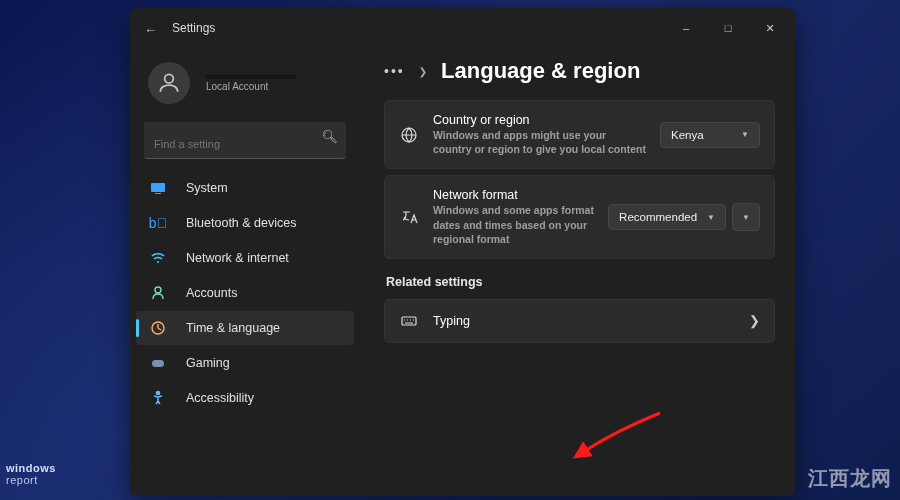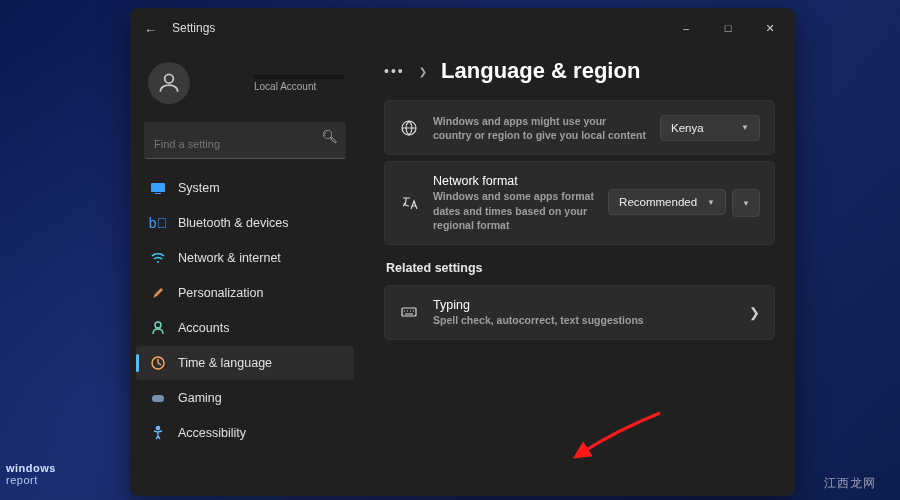--- a/index.html
+++ b/index.html
@@ -32,21 +32,21 @@
     font-size:12px; color:#ddd;
   }
   .titlebar .back { width:28px; font-size:13px; color:#ccc; cursor:pointer; }
   .titlebar .title { flex:0 0 auto; }
   .titlebar .spacer { flex:1; }
   .win-btn { width:42px; height:40px; display:flex; align-items:center; justify-content:center; color:#ccc; font-size:11px; cursor:pointer; }
 
   .content { flex:1; display:flex; overflow:hidden; }
 
   .sidebar { width:230px; padding:6px 6px 10px 6px; display:flex; flex-direction:column; overflow-y:auto; }
-  .profile { display:flex; align-items:center; gap:16px; padding:8px 10px 12px 12px;justify-content:space-between; }
+  .profile { display:flex; align-items:center; gap:16px; padding:8px 10px 12px 12px; }
   .avatar {
     width:42px; height:42px; border-radius:50%;
     background:#3a3a3a; display:flex; align-items:center; justify-content:center;
   }
   .avatar svg { width:26px; height:26px; stroke:#c8c8c8; fill:none; stroke-width:1.6; }
   .profile-text { display:flex; flex-direction:column; }
   .profile-name { font-size:13px; font-weight:600; color:#fff;
     background:#151515; padding:2px 6px; margin-bottom:2px; width:90px;
   }
   .profile-sub { font-size:10px; color:#aaa; }
@@ -56,21 +56,21 @@
     background:#2e2e2e; border-radius:3px; border-bottom:1px solid #555;
   }
   .searchwrap input {
     width:100%; background:transparent; border:none; outline:none;
     color:#ddd; font-size:11px; padding:8px 30px 8px 10px;margin-top:8px;
   }
   .searchwrap .sicon { position:absolute; right:8px; top:7px; font-size:13px; color:#bbb; }
 
   .nav { display:flex; flex-direction:column; gap:1px; overflow-y:auto; }
   .nav-item {
-    display:flex; align-items:center; gap:12px;
+    display:flex; align-items:center; gap:20px;
     padding:9px 12px 9px 14px; border-radius:4px;
     font-size:12.5px; color:#e0e0e0; cursor:pointer;
     position:relative;
     text-align:center;
   }
   .nav-item.active { background:#2d2d2d; }
   .nav-item.active::before {
     content:""; position:absolute; left:0; top:8px; bottom:8px; width:3px;
     background:#4cc2ff; border-radius:2px;
   }
@@ -85,39 +85,39 @@
   .section-label { font-size:12.5px; font-weight:600; color:#e6e6e6; margin:8px 0 10px 2px; }
 
   .card {
     background:#2b2b2b; border:1px solid #333; border-radius:5px;
     padding:12px 14px; display:flex; align-items:center; gap:14px; margin-bottom:6px;
   }
   .card .cicon { width:20px; flex:0 0 20px; display:flex; align-items:center; justify-content:center; color:#ddd; }
   .card .ctext { flex:1; display:flex; flex-direction:column; }
   .card .ctitle { font-size:12.5px; color:#fff; }
   .card .csub { font-size:10.5px; color:#9e9e9e; line-height:1.35; margin-top:1px;font-weight:bold; }
-  .card .ctrls { display:flex; align-items:flex-start; gap:6px; }
+  .card .ctrls { display:flex; align-items:center; gap:6px; }
 
   .dropdown {
     background:#383838; border:1px solid #454545; border-radius:4px;
     padding:6px 10px; color:#eee; font-size:11.5px; display:flex; align-items:center; gap:10px;
     min-width:100px; justify-content:space-between; cursor:pointer;
   }
   .chev-sm { font-size:8px; color:#bbb; }
   .expand-btn {
     width:28px; height:28px; background:#383838; border:1px solid #454545; border-radius:4px;
     display:flex; align-items:center; justify-content:center; cursor:pointer;
   }
 
   .link-icon { color:#ccc; font-size:13px; cursor:pointer; }
 
   
   .wm-left { position:absolute; left:6px; bottom:14px; color:#cfe0ff; font-size:11px; line-height:1.1; font-weight:600; letter-spacing:0.5px;}
   .wm-left .thin { font-weight:300; opacity:0.85;}
-  .wm-right { position:absolute; right:24px; bottom:8px; color:rgba(255,255,255,0.55); font-size:12px; font-weight:400; letter-spacing:1px;}
+  .wm-right { position:absolute; right:8px; bottom:8px; color:rgba(255,255,255,0.55); font-size:20px; font-weight:700; letter-spacing:1px;}
 
   
   .arrow {
     position:absolute; pointer-events:none;
     left:575px; top:408px; width:90px; height:50px;
   }
   .arrow svg { width:100%; height:100%; overflow:visible; }
 
   
   ::-webkit-scrollbar { width:6px; }
@@ -178,28 +178,20 @@
               <svg width="16" height="16" viewBox="0 0 16 16" fill="none" stroke="#3ad0ff" stroke-width="1.6">
                 <path d="M2 6c3-3 9-3 12 0"></path>
                 <path d="M4 9c2-2 6-2 8 0"></path>
                 <circle cx="8" cy="12" r="1" fill="#3ad0ff" stroke="none"></circle>
               </svg>
             </span>
           <span>Network &amp; internet</span>
         </div>
         <div class="nav-item">
           <span class="nicon">
-              <svg width="16" height="16" viewBox="0 0 16 16">
-                <path d="M3 13l2-4 6-6 2 2-6 6-4 2z" fill="#d89050"></path>
-              </svg>
-            </span>
-          <span>Personalization</span>
-        </div>
-        <div class="nav-item">
-          <span class="nicon">
               <svg width="16" height="16" viewBox="0 0 16 16" fill="none" stroke="#7bd8c0" stroke-width="1.4">
                 <circle cx="8" cy="5" r="3"></circle>
                 <path d="M3 14c0-3 2-5 5-5s5 2 5 5"></path>
               </svg>
             </span>
           <span>Accounts</span>
         </div>
         <div class="nav-item active">
           <span class="nicon">
               <svg width="16" height="16" viewBox="0 0 16 16" fill="none" stroke="#ffb060" stroke-width="1.4">
@@ -243,20 +235,21 @@
 
 
       <div class="card">
         <span class="cicon">
             <svg width="18" height="18" viewBox="0 0 18 18" fill="none" stroke="#ddd" stroke-width="1.2">
               <circle cx="9" cy="9" r="7"></circle>
               <path d="M2 9h14M9 2c2 2 3 5 3 7s-1 5-3 7c-2-2-3-5-3-7s1-5 3-7"></path>
             </svg>
           </span>
         <div class="ctext">
+          <span class="ctitle">Country or region</span>
           <span class="csub">Windows and apps might use your country or region to give you local content</span>
         </div>
         <div class="ctrls">
           <div class="dropdown">
             <span>Kenya</span>
             <span class="chev-sm">▼</span>
           </div>
         </div>
       </div>
 
@@ -286,21 +279,20 @@
 
       <div class="card">
         <span class="cicon">
             <svg width="18" height="18" viewBox="0 0 18 18" fill="none" stroke="#ddd" stroke-width="1.2">
               <rect x="2" y="5" width="14" height="8" rx="1"></rect>
               <path d="M4 8h1M7 8h1M10 8h1M13 8h1M5 11h8"></path>
             </svg>
           </span>
         <div class="ctext">
           <span class="ctitle">Typing</span>
-          <span class="csub">Spell check, autocorrect, text suggestions</span>
         </div>
         <span class="link-icon">❯</span>
       </div>
 
 
     </div>
   </div>
 </div>
 
 <div class="arrow">

